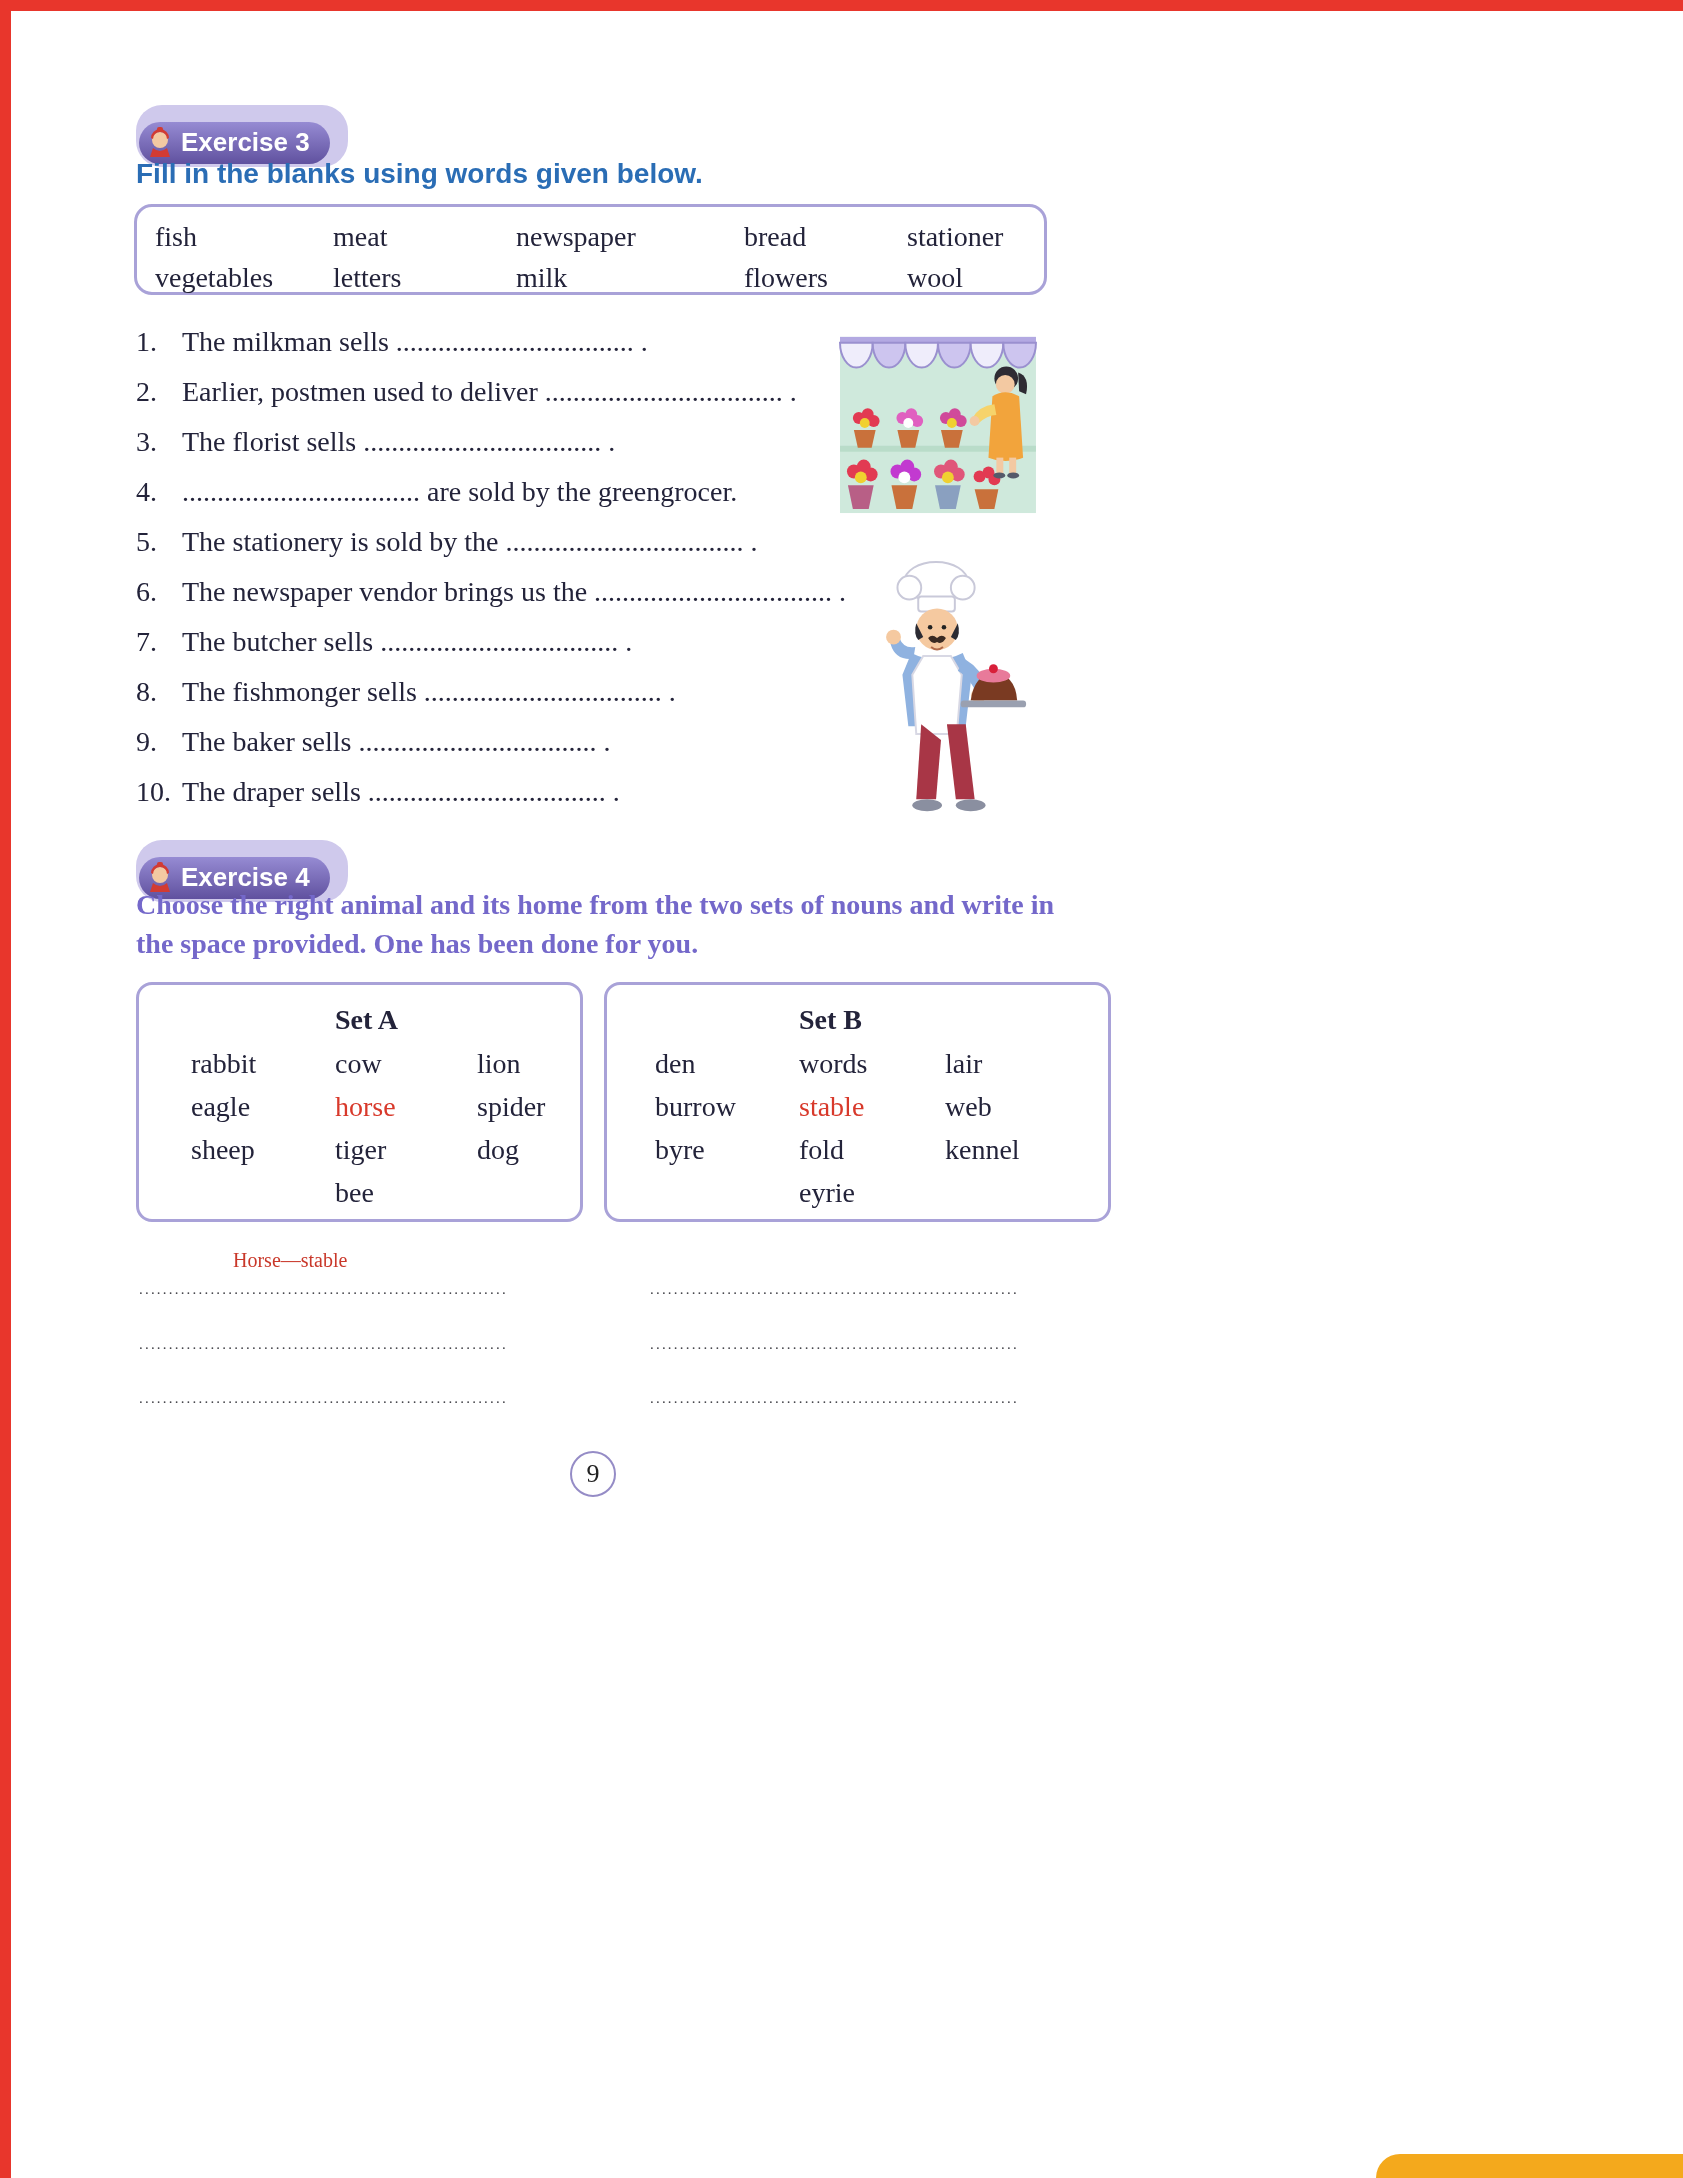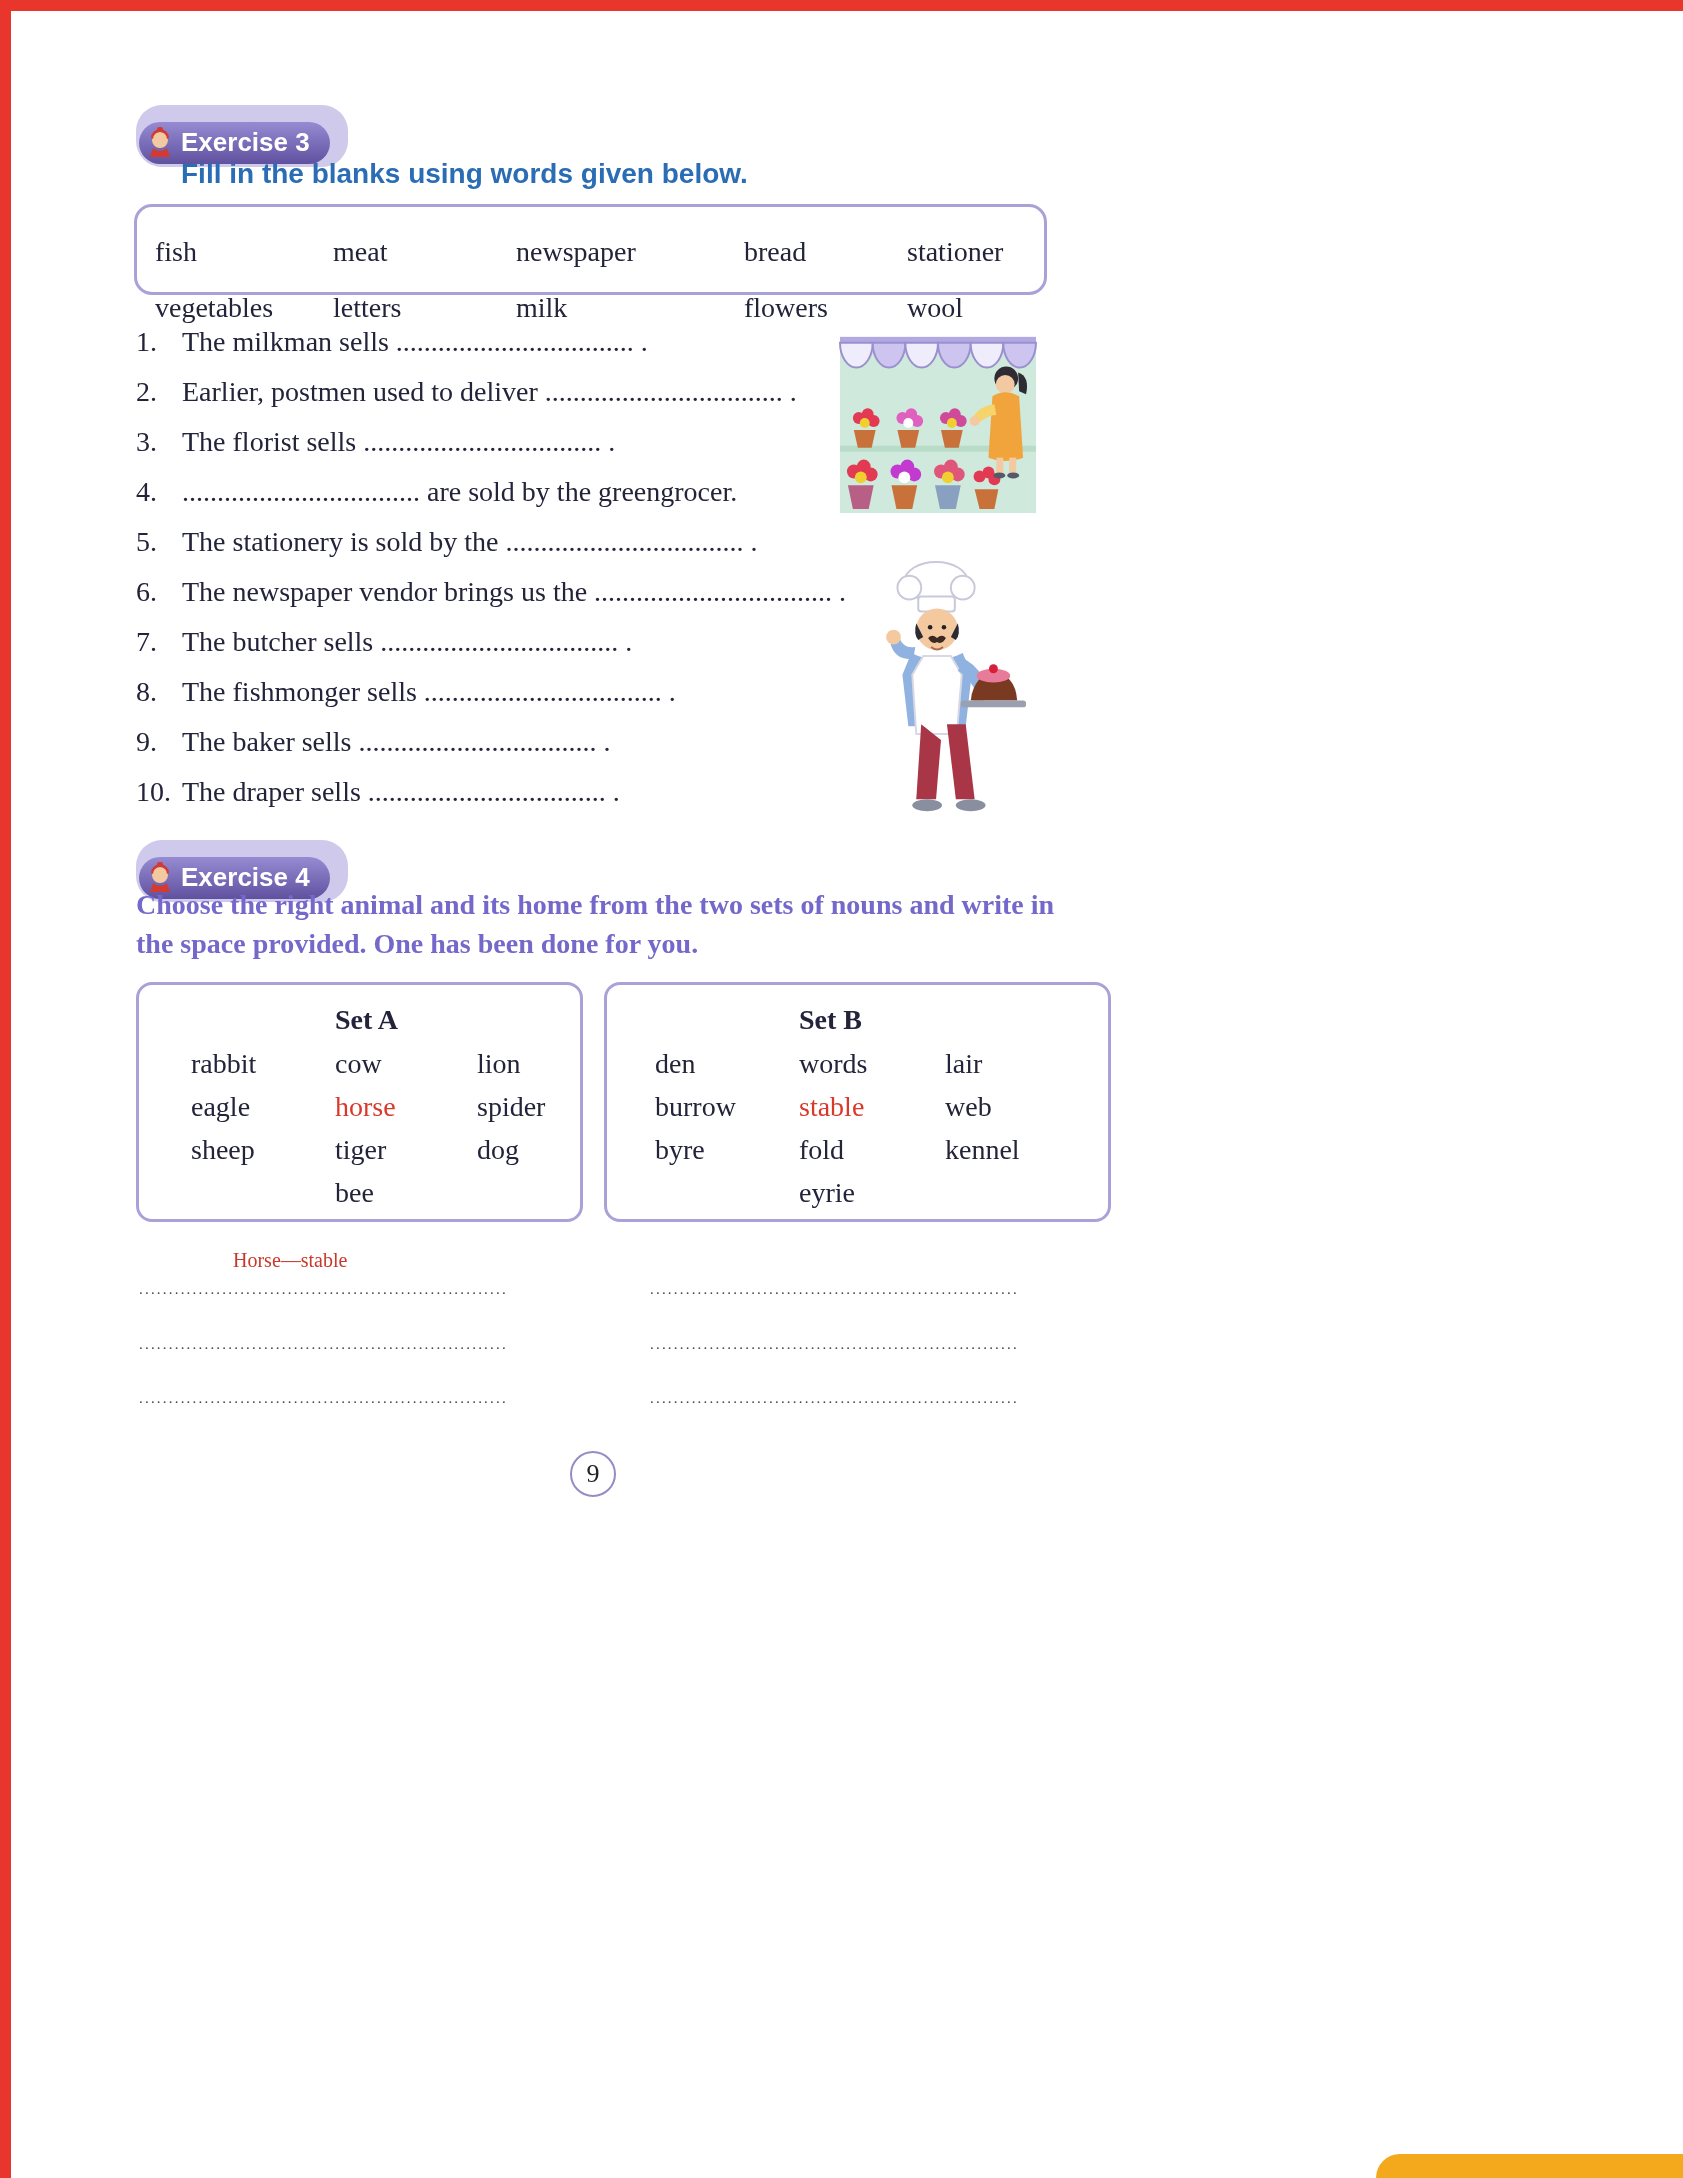--- a/index.html
+++ b/index.html
@@ -24,36 +24,36 @@
   }
   .badge-icon { display:inline-flex; }
   .badge-label {
     color:#ffffff; font-family:"Liberation Sans", sans-serif;
     font-weight:bold; font-size:26px; line-height:30px;
   }
 
   .h-ex3 {
     position:absolute; left:136px; top:158px; width:950px;
     font-family:"Liberation Sans", sans-serif; font-weight:bold;
-    font-size:28px; color:#2a6db5;margin-left:45px;
+    font-size:28px; color:#2a6db5;
   }
   .h-ex4 {
     position:absolute; left:136px; top:885px; width:980px;
     font-family:Liberation Serif, serif; font-weight:bold;
     font-size:28px; line-height:39px; color:#7468ca;
   }
 
   .word-box {
     position:absolute; left:134px; top:204px; width:913px; height:91px;
     border:3px solid #a9a2d8; border-radius:18px; box-sizing:border-box;
     padding:9px 0 0 18px;
   }
   .wb-row {
     display:grid; grid-template-columns:178px 183px 228px 163px 1fr;
-    font-size:28px; height:41px; align-items:center;margin-top:15px;
+    font-size:28px; height:41px; align-items:center;
   }
 
   ol.items { position:absolute; left:136px; top:317px; width:911px; margin:0; padding:0; list-style:none; font-size:28px; }
   ol.items li { height:50px; display:flex; align-items:center; white-space:nowrap; }
   ol.items .num { width:46px; flex:none; }
 
   .florist { position:absolute; left:830px; top:327px; }
   .baker   { position:absolute; left:844px; top:556px; }
 
   .set-box {

